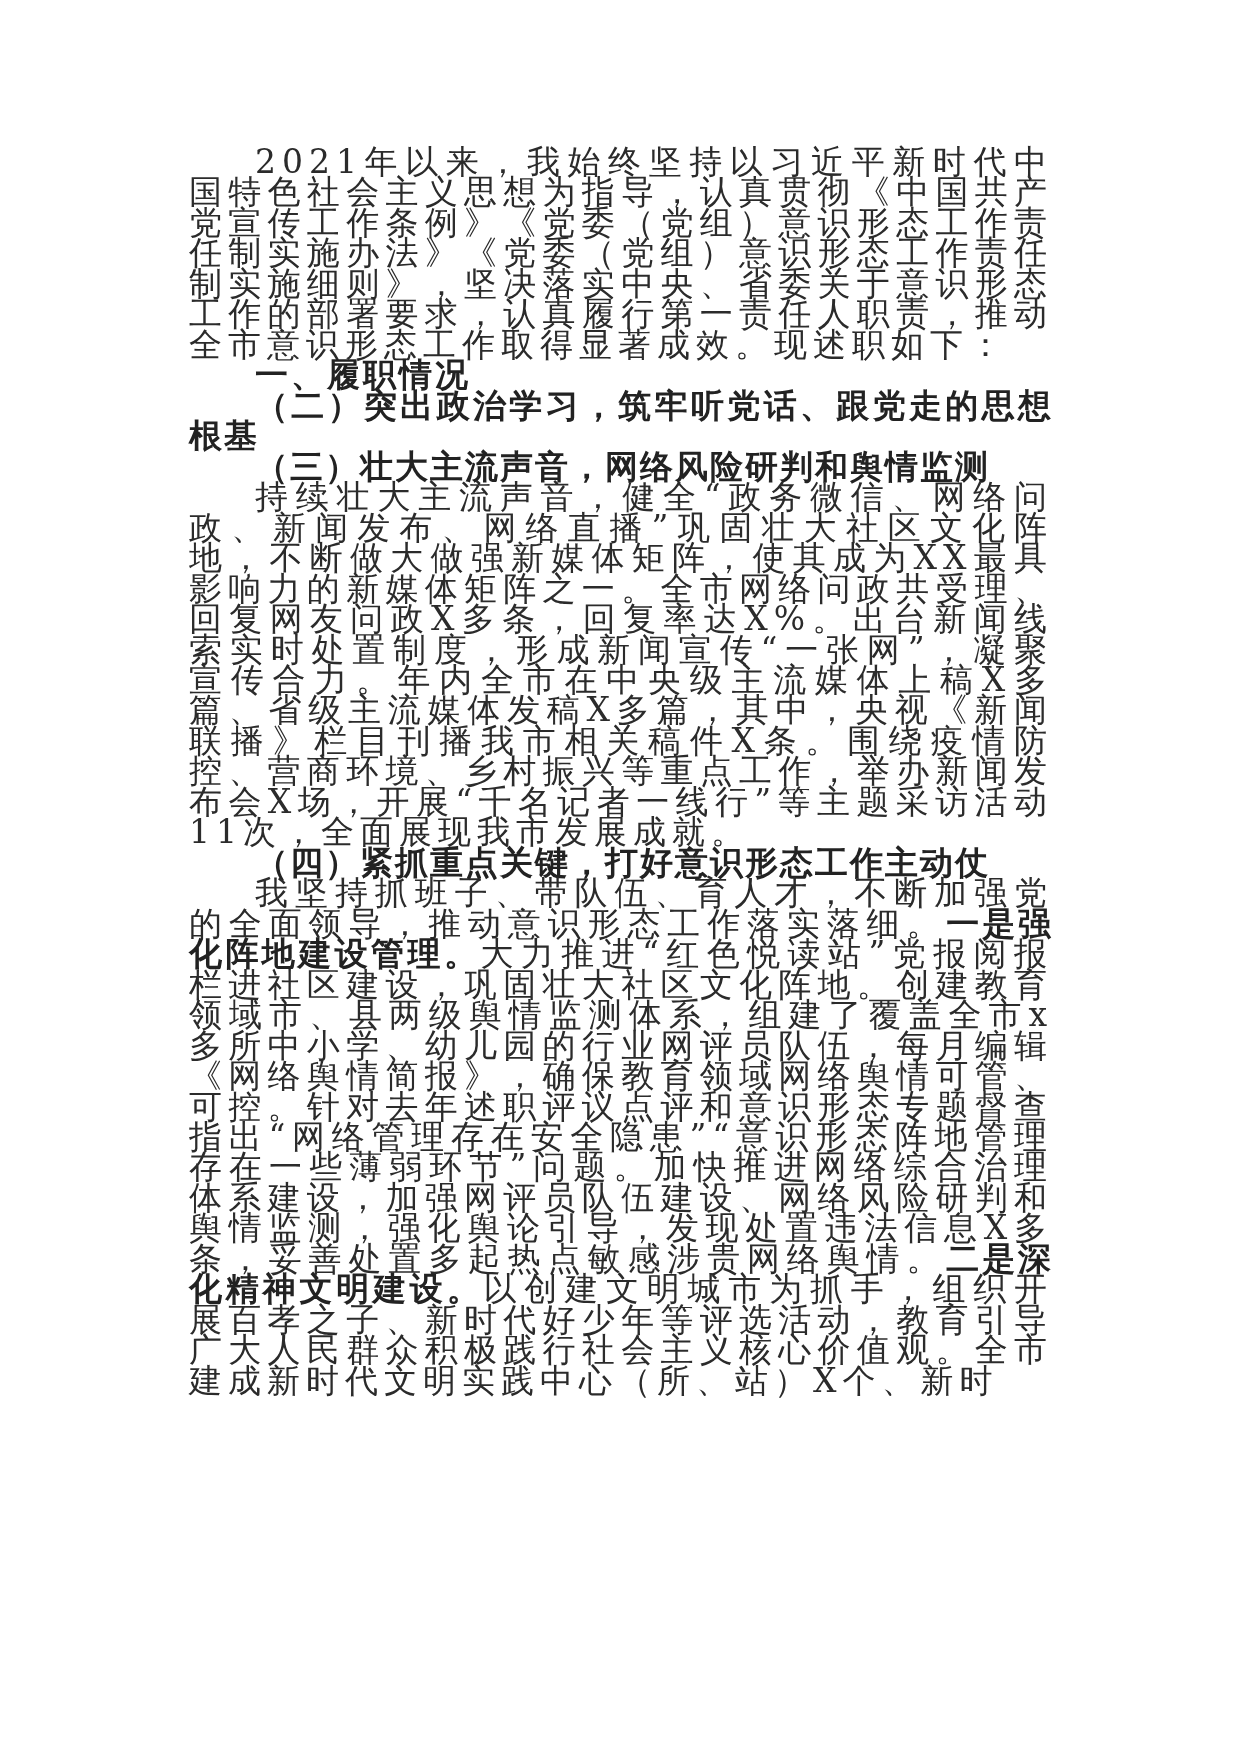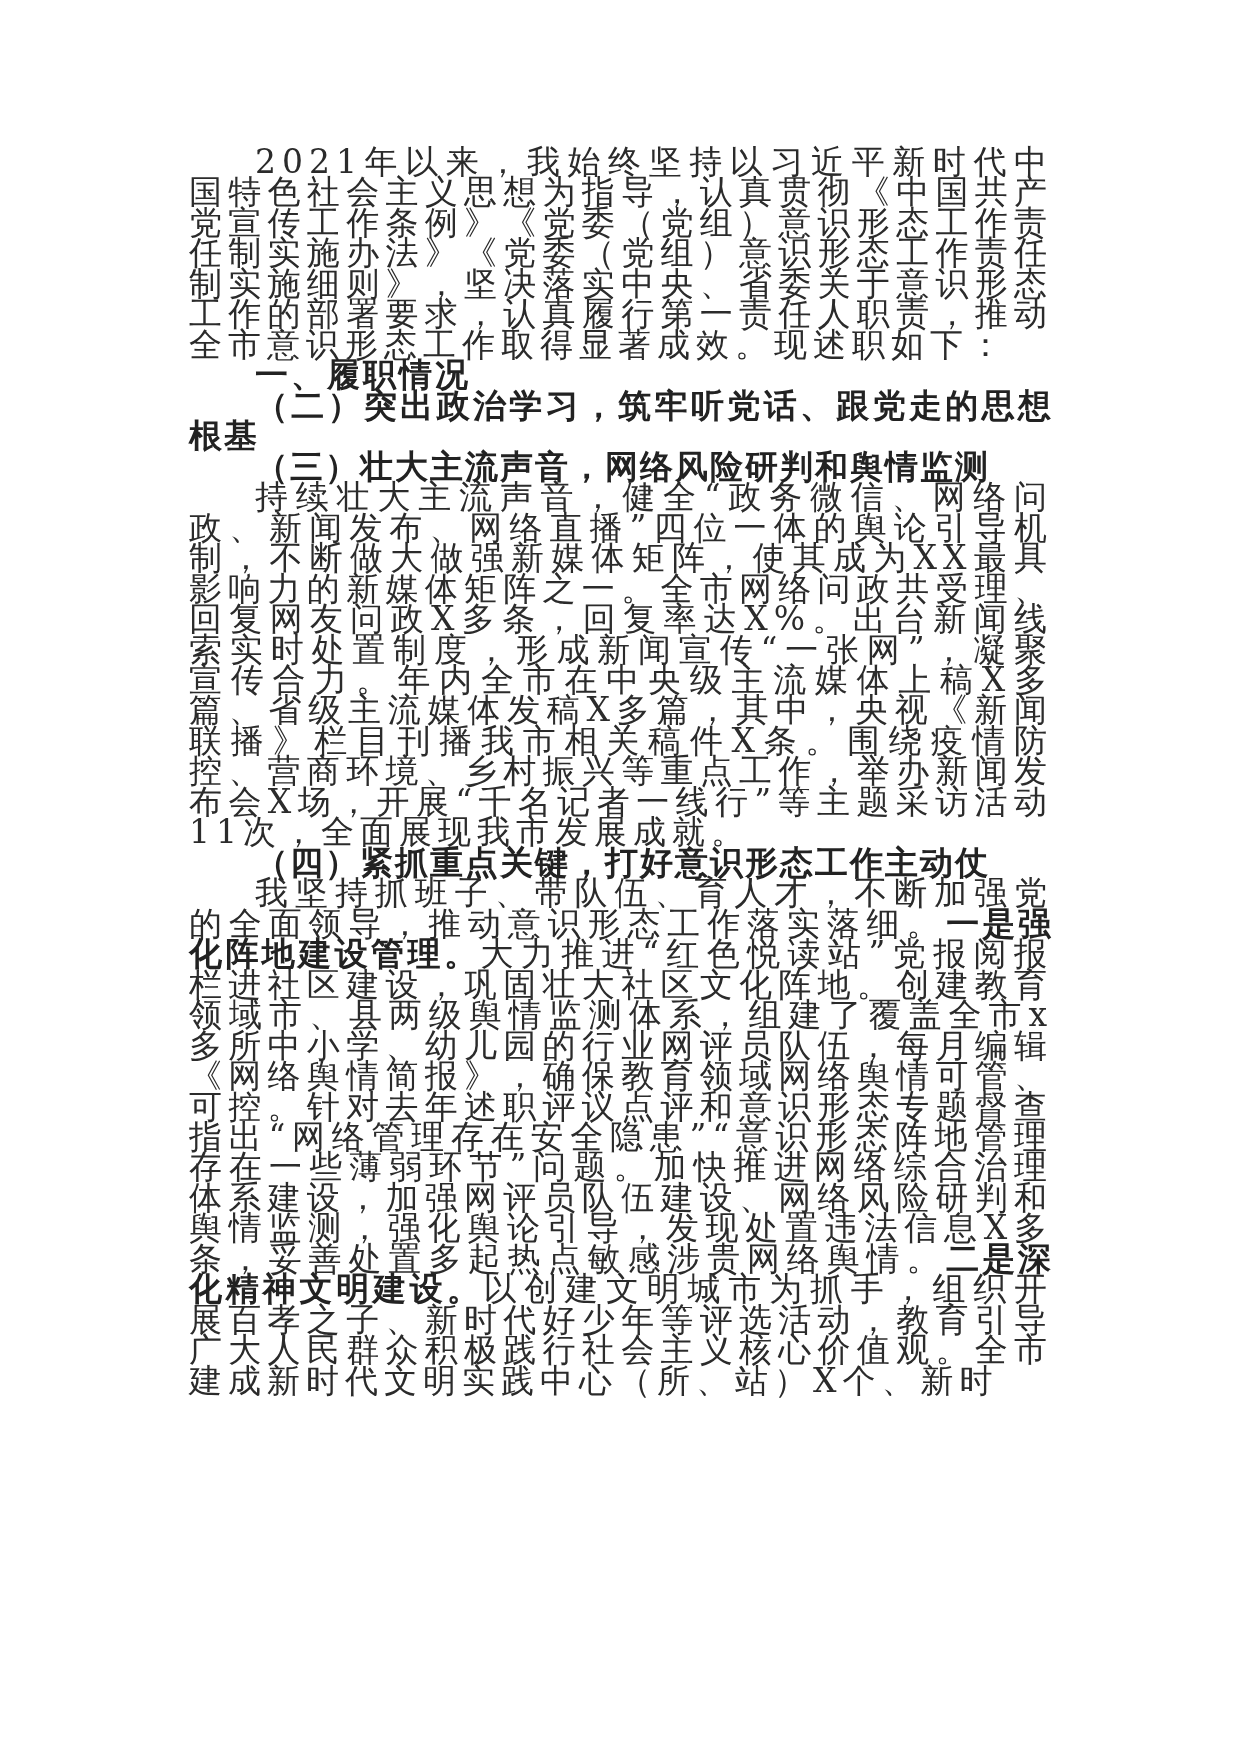--- a/index.html
+++ b/index.html
@@ -57,17 +57,17 @@
 
 <div class="page">
   <p class="para">2021年以来，我始终坚持以习近平新时代中国特色社会主义思想为指导，认真贯彻《中国共产党宣传工作条例》《党委（党组）意识形态工作责任制实施办法》《党委（党组）意识形态工作责任制实施细则》，坚决落实中央、省委关于意识形态工作的部署要求，认真履行第一责任人职责，推动全市意识形态工作取得显著成效。现述职如下：</p>
 
   <p class="heading h1">一、履职情况</p>
 
 
   <p class="heading">（二）突出政治学习，筑牢听党话、跟党走的思想根基</p>
 
   <p class="heading">（三）壮大主流声音，网络风险研判和舆情监测</p>
-  <p class="para">持续壮大主流声音，健全“政务微信、网络问政、新闻发布、网络直播”四位一体的舆论引导机制，不断做大做强新媒体矩阵，使其成为XX最具影响力的新媒体矩阵之一。全市网络问政共受理、回复网友问政X多条，回复率达X%。出台新闻线索实时处置制度，形成新闻宣传“一张网”，凝聚宣传合力。年内全市在中央级主流媒体上稿X多篇、省级主流媒体发稿X多篇，其中，央视《新闻联播》栏目刊播我市相关稿件X条。围绕疫情防控、营商环境、乡村振兴等重点工作，举办新闻发布会X场，开展“千名记者一线行”等主题采访活动11次，全面展现我市发展成就。</p>
+  <p class="para">持续壮大主流声音，健全“政务微信、网络问政、新闻发布、网络直播”巩固壮大社区文化阵地，不断做大做强新媒体矩阵，使其成为XX最具影响力的新媒体矩阵之一。全市网络问政共受理、回复网友问政X多条，回复率达X%。出台新闻线索实时处置制度，形成新闻宣传“一张网”，凝聚宣传合力。年内全市在中央级主流媒体上稿X多篇、省级主流媒体发稿X多篇，其中，央视《新闻联播》栏目刊播我市相关稿件X条。围绕疫情防控、营商环境、乡村振兴等重点工作，举办新闻发布会X场，开展“千名记者一线行”等主题采访活动11次，全面展现我市发展成就。</p>
 
   <p class="heading">（四）紧抓重点关键，打好意识形态工作主动仗</p>
   <p class="para"><span>我坚持抓班子、带队伍、育人才，不断加强党的全面领导，推动意识形态工作落实落细。</span><span class="lead">一是强化阵地建设管理。</span><span>大力推进“红色悦读站”党报阅报栏进社区建设，巩固壮大社区文化阵地。创建教育领域市、县两级舆情监测体系，组建了覆盖全市x多所中小学、幼儿园的行业网评员队伍，每月编辑《网络舆情简报》，确保教育领域网络舆情可管、可控。针对去年述职评议点评和意识形态专题督查指出“网络管理存在安全隐患”“意识形态阵地管理存在一些薄弱环节”问题。加快推进网络综合治理体系建设，加强网评员队伍建设、网络风险研判和舆情监测，强化舆论引导，发现处置违法信息X多条，妥善处置多起热点敏感涉贵网络舆情。</span><span class="lead">二是深化精神文明建设。</span><span>以创建文明城市为抓手，组织开展百孝之子、新时代好少年等评选活动，教育引导广大人民群众积极践行社会主义核心价值观。全市建成新时代文明实践中心（所、站）X个、新时</span></p>
 </div>
 
 </body></html>

